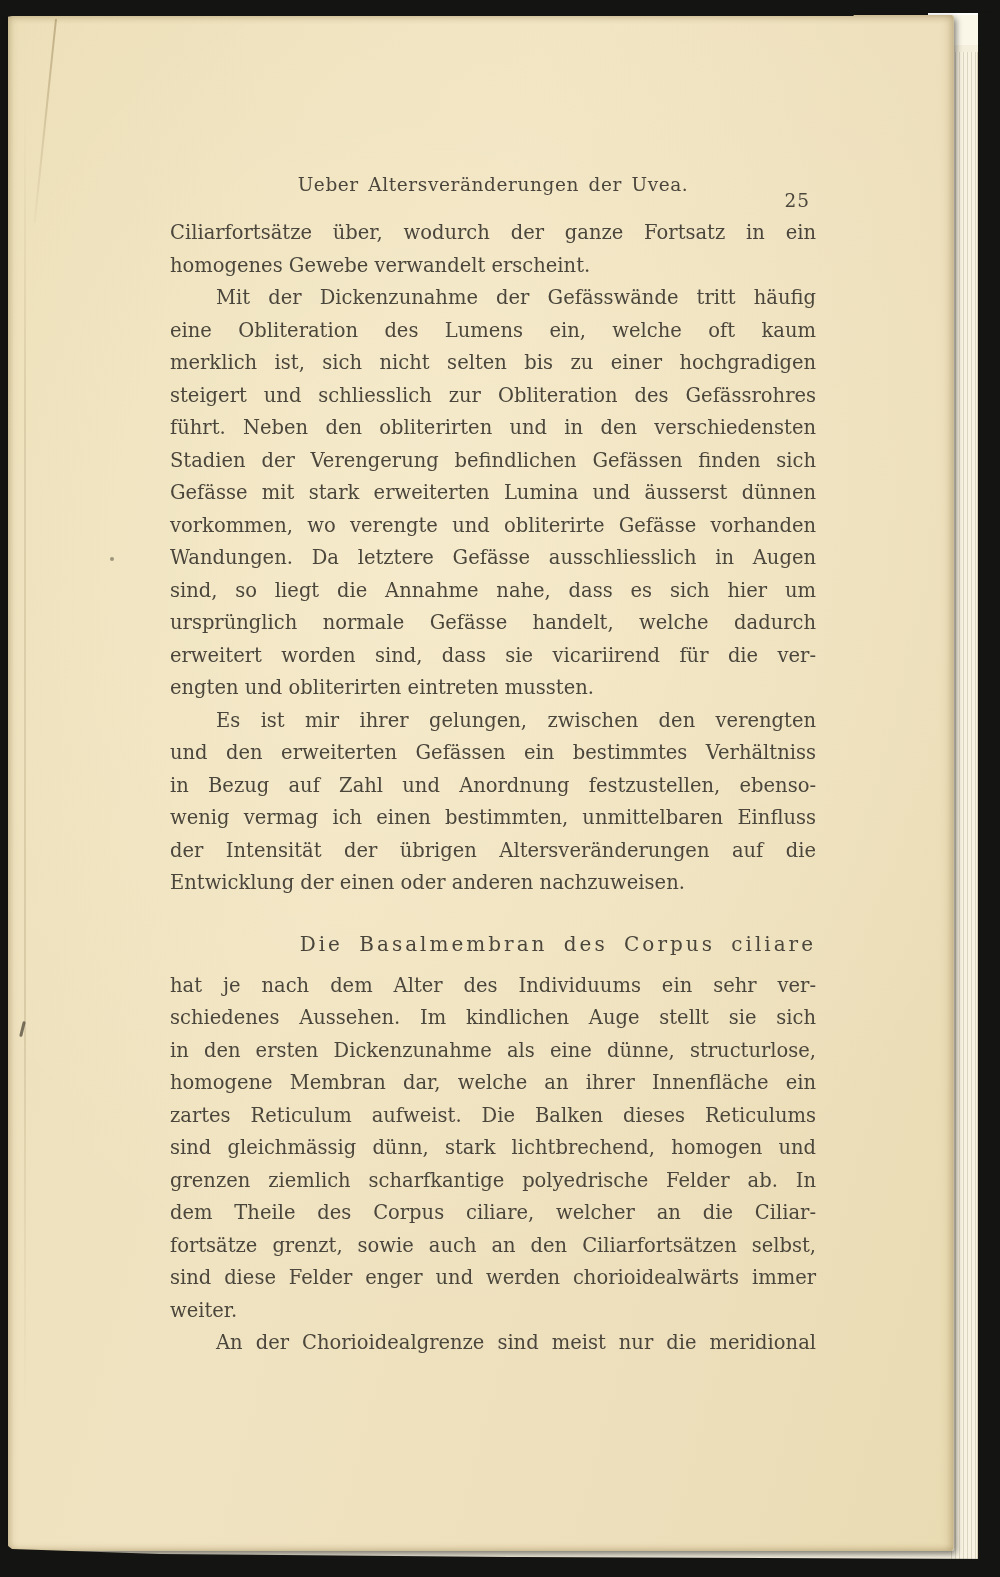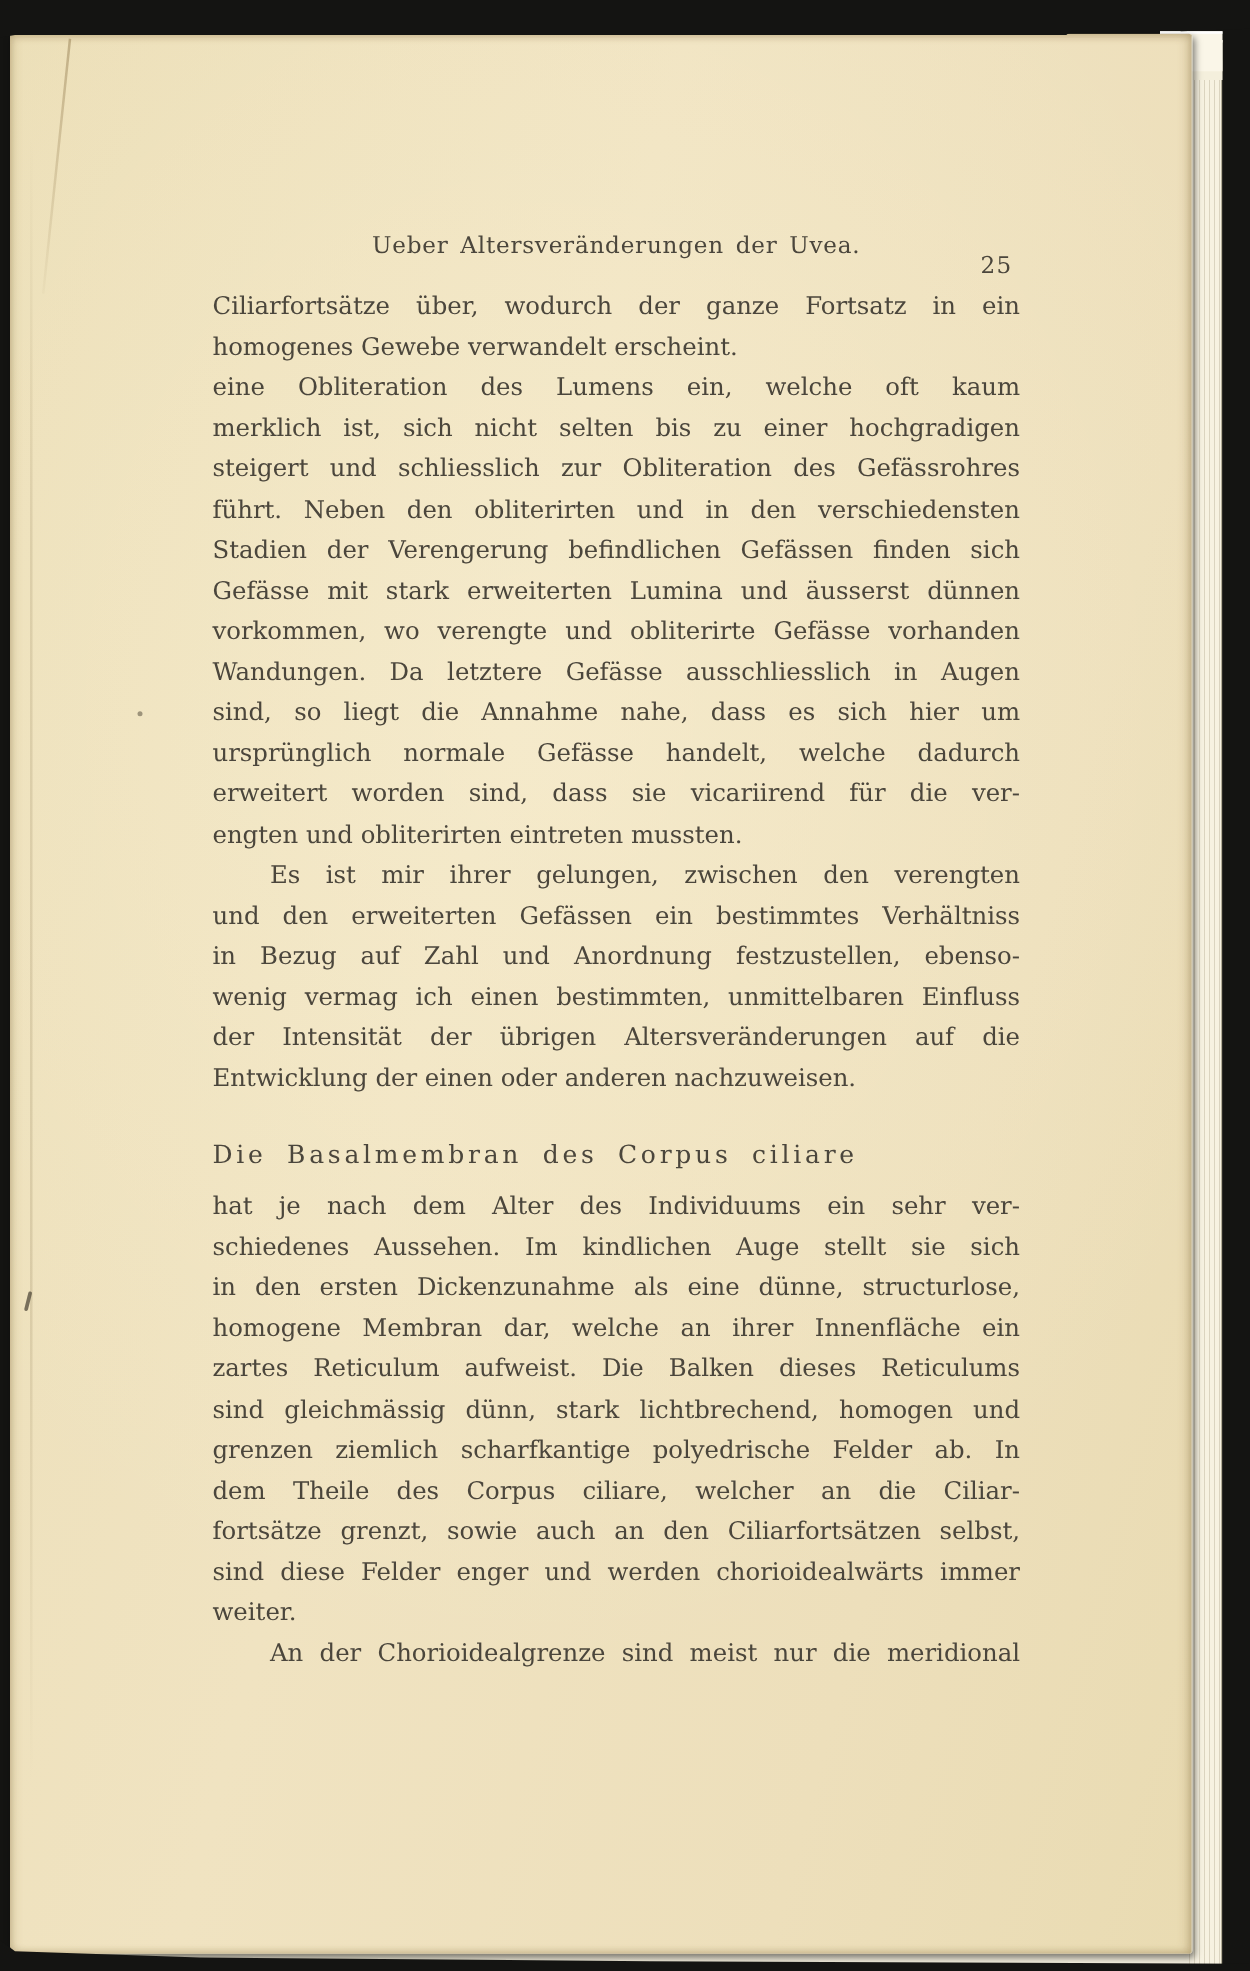--- a/index.html
+++ b/index.html
@@ -4,21 +4,21 @@
 <style>
   html, body {
     margin: 0;
     padding: 0;
     width: 1000px;
     height: 1577px;
     overflow: hidden;
     background: var(--background, #141412);
     font-family: "DejaVu Serif", "Liberation Serif", serif;
   }
-  .scene { position: absolute; inset: 0; margin-top: 12px; }
+  .scene { position: absolute; inset: 0; }
 
   
   .under-stack {
     position: absolute;
     left: 26px; top: 34px;
     width: 951px; height: 1528px;
     background: linear-gradient(90deg, #efe9d4 0%, var(--page-edge, #f7f2e1) 70%);
     border-top: 2px solid #fdfbf2;
     border-right: 1px solid #d8d0b6;
     border-radius: 3px;
@@ -113,21 +113,21 @@
     height: 32.5px; line-height: 32.5px;
     text-align: justify;
     text-align-last: justify;
     white-space: normal;
   }
   .line.last { text-align-last: left; }
   .line.indent { text-indent: 46px; }
   .section-heading {
     height: 32px; line-height: 32px;
     margin-top: 28px; margin-bottom: 10px;
-    text-align: left;
+    text-align: right;
     font-size: 20px;
     letter-spacing: 3px; word-spacing: 7px;
   }
 
   
   .mask { position: absolute; left: 0; width: 1000px; background: var(--background, #141412); z-index: 3; }
   .mask.top {
     top: 0; height: 40px;
     clip-path: polygon(0 0, 1000px 0, 1000px 11px, 945px 13px, 940px 12px, 858px 12px, 853px 16px, 12px 16px, 0 18px);
   }
@@ -154,20 +154,21 @@
       <span class="header-title">Ueber Altersveränderungen der Uvea.</span>
       <span class="page-number">25</span>
     </div>
 
     <div class="text-flow">
         <div class="paragraph">
           <div class="line">Ciliarfortsätze über, wodurch der ganze Fortsatz in ein</div>
           <div class="line last">homogenes Gewebe verwandelt erscheint.</div>
         </div>
         <div class="paragraph">
+          <div class="line indent">Mit der Dickenzunahme der Gefässwände tritt häufig</div>
           <div class="line">eine Obliteration des Lumens ein, welche oft kaum</div>
           <div class="line">merklich ist, sich nicht selten bis zu einer hochgradigen</div>
           <div class="line">steigert und schliesslich zur Obliteration des Gefässrohres</div>
           <div class="line">führt. Neben den obliterirten und in den verschiedensten</div>
           <div class="line">Stadien der Verengerung befindlichen Gefässen finden sich</div>
           <div class="line">Gefässe mit stark erweiterten Lumina und äusserst dünnen</div>
           <div class="line">vorkommen, wo verengte und obliterirte Gefässe vorhanden</div>
           <div class="line">Wandungen. Da letztere Gefässe ausschliesslich in Augen</div>
           <div class="line">sind, so liegt die Annahme nahe, dass es sich hier um</div>
           <div class="line">ursprünglich normale Gefässe handelt, welche dadurch</div>

